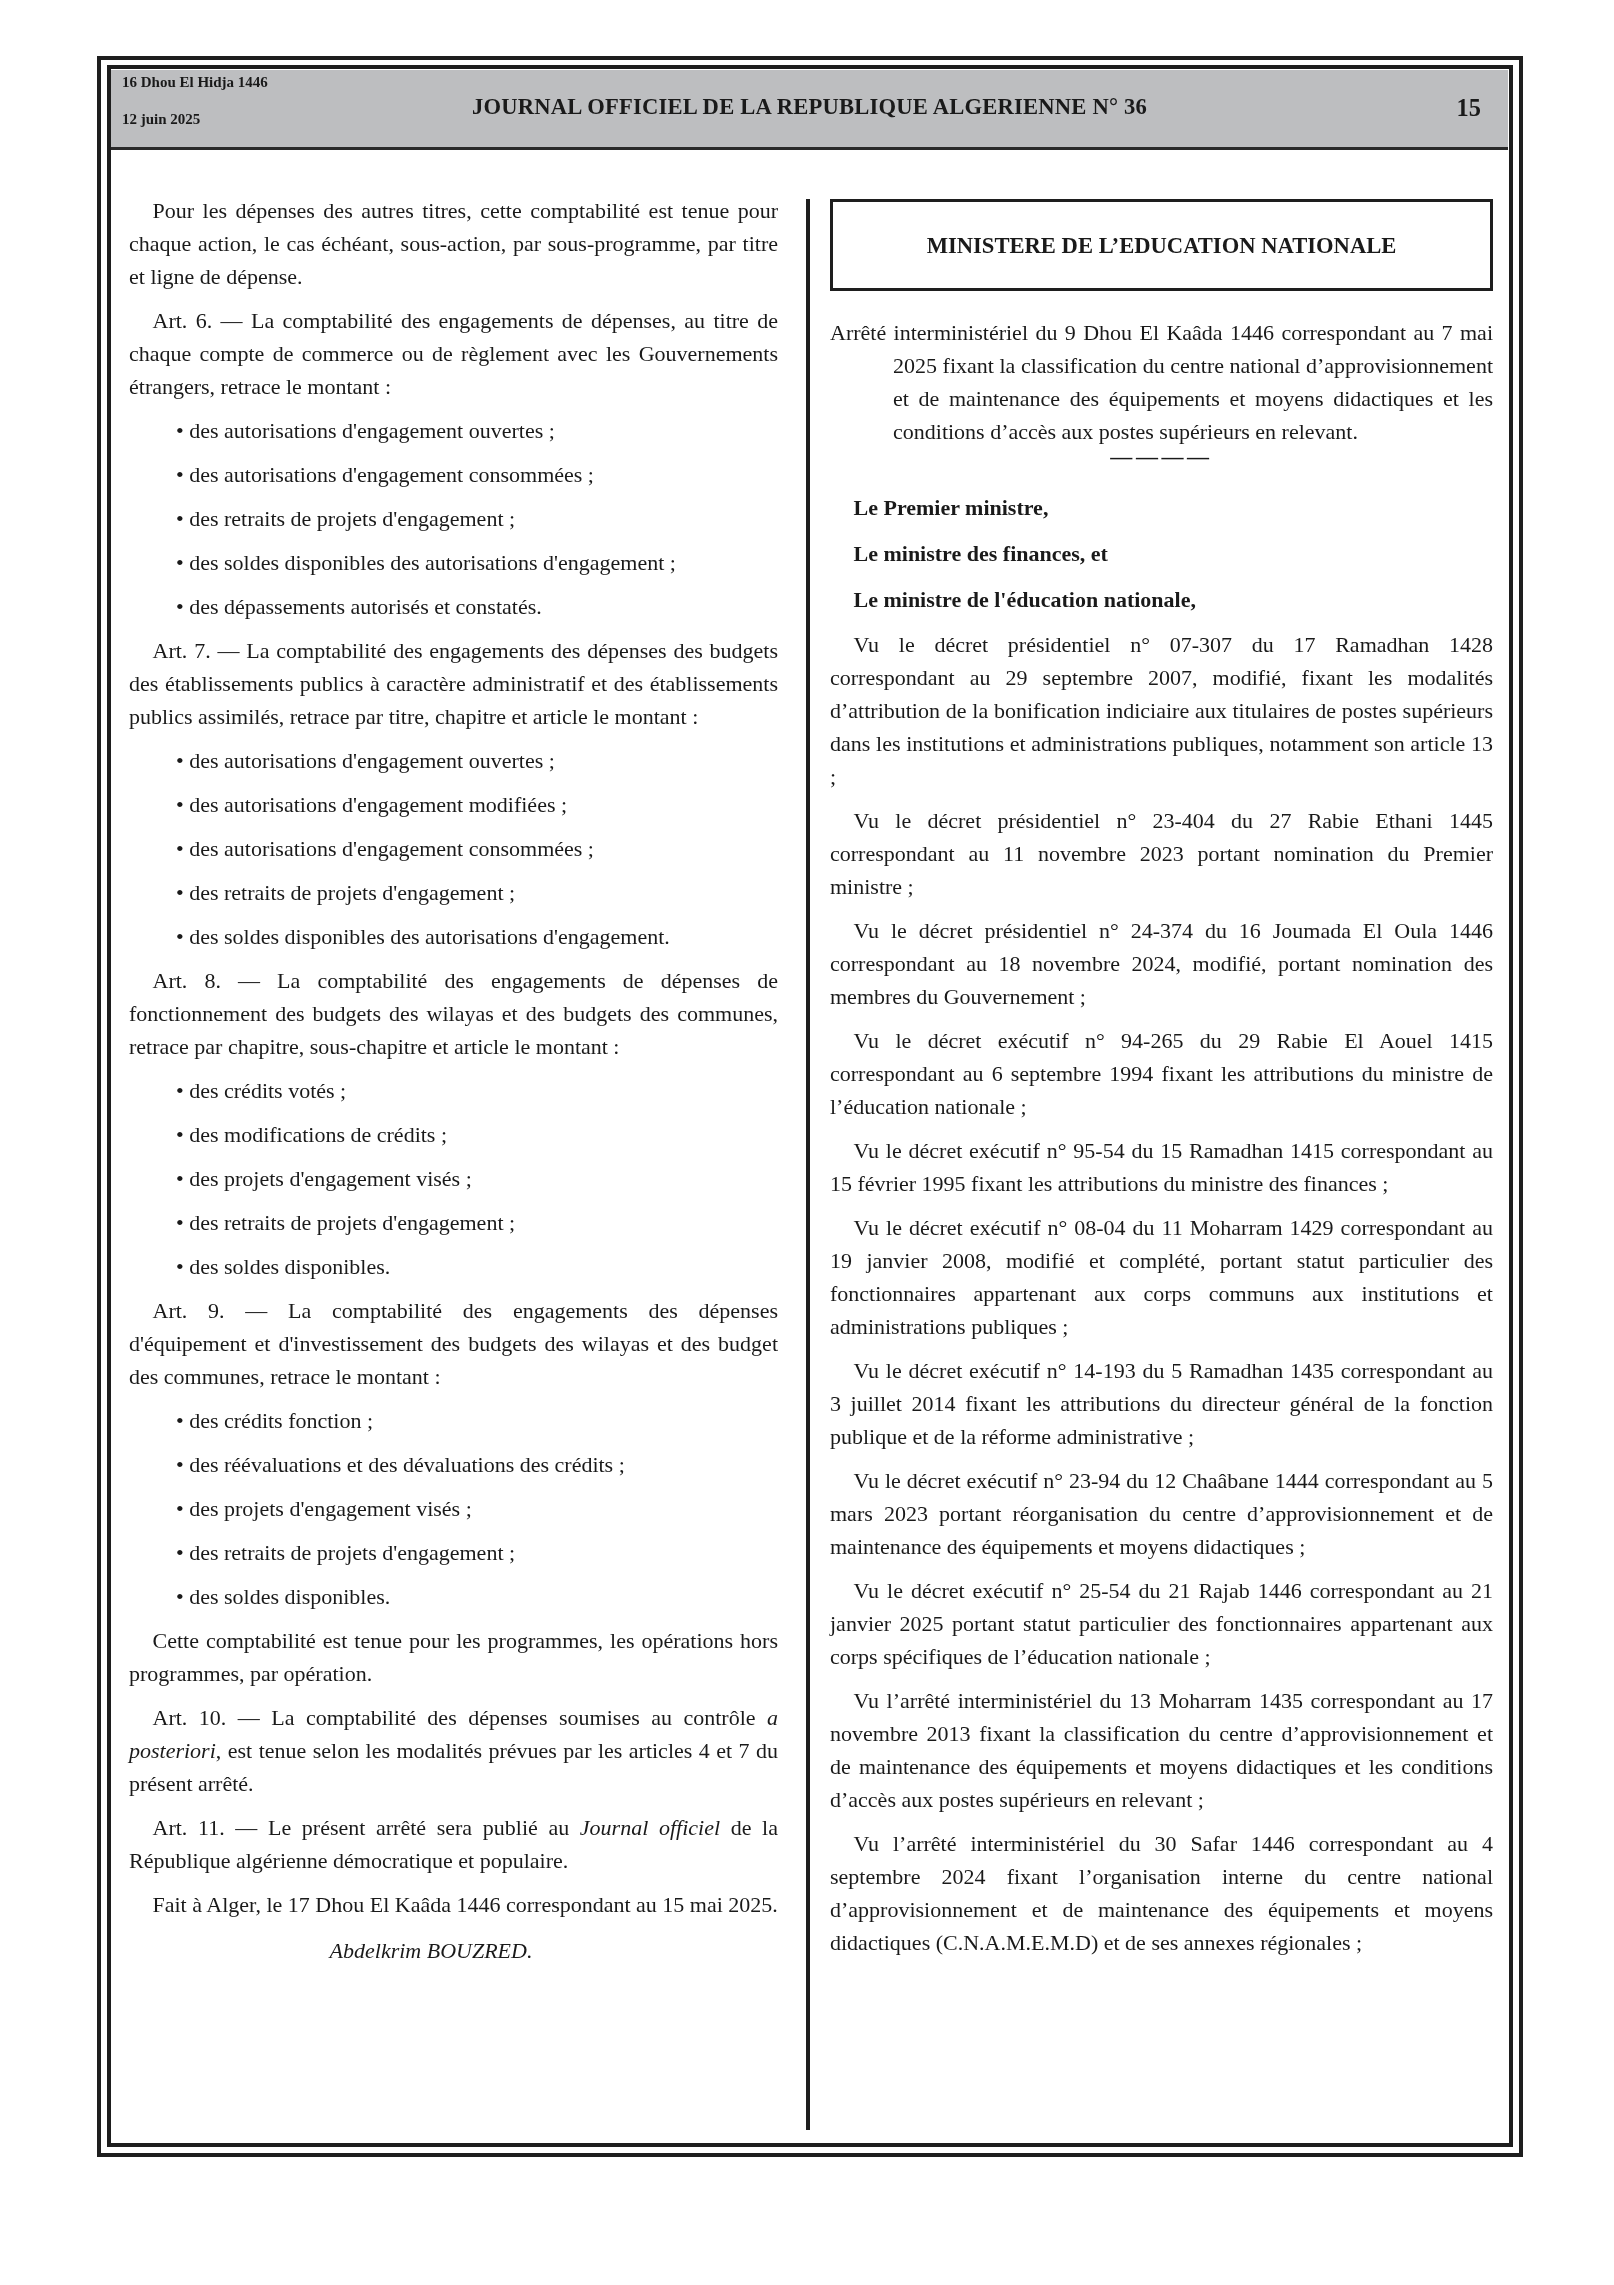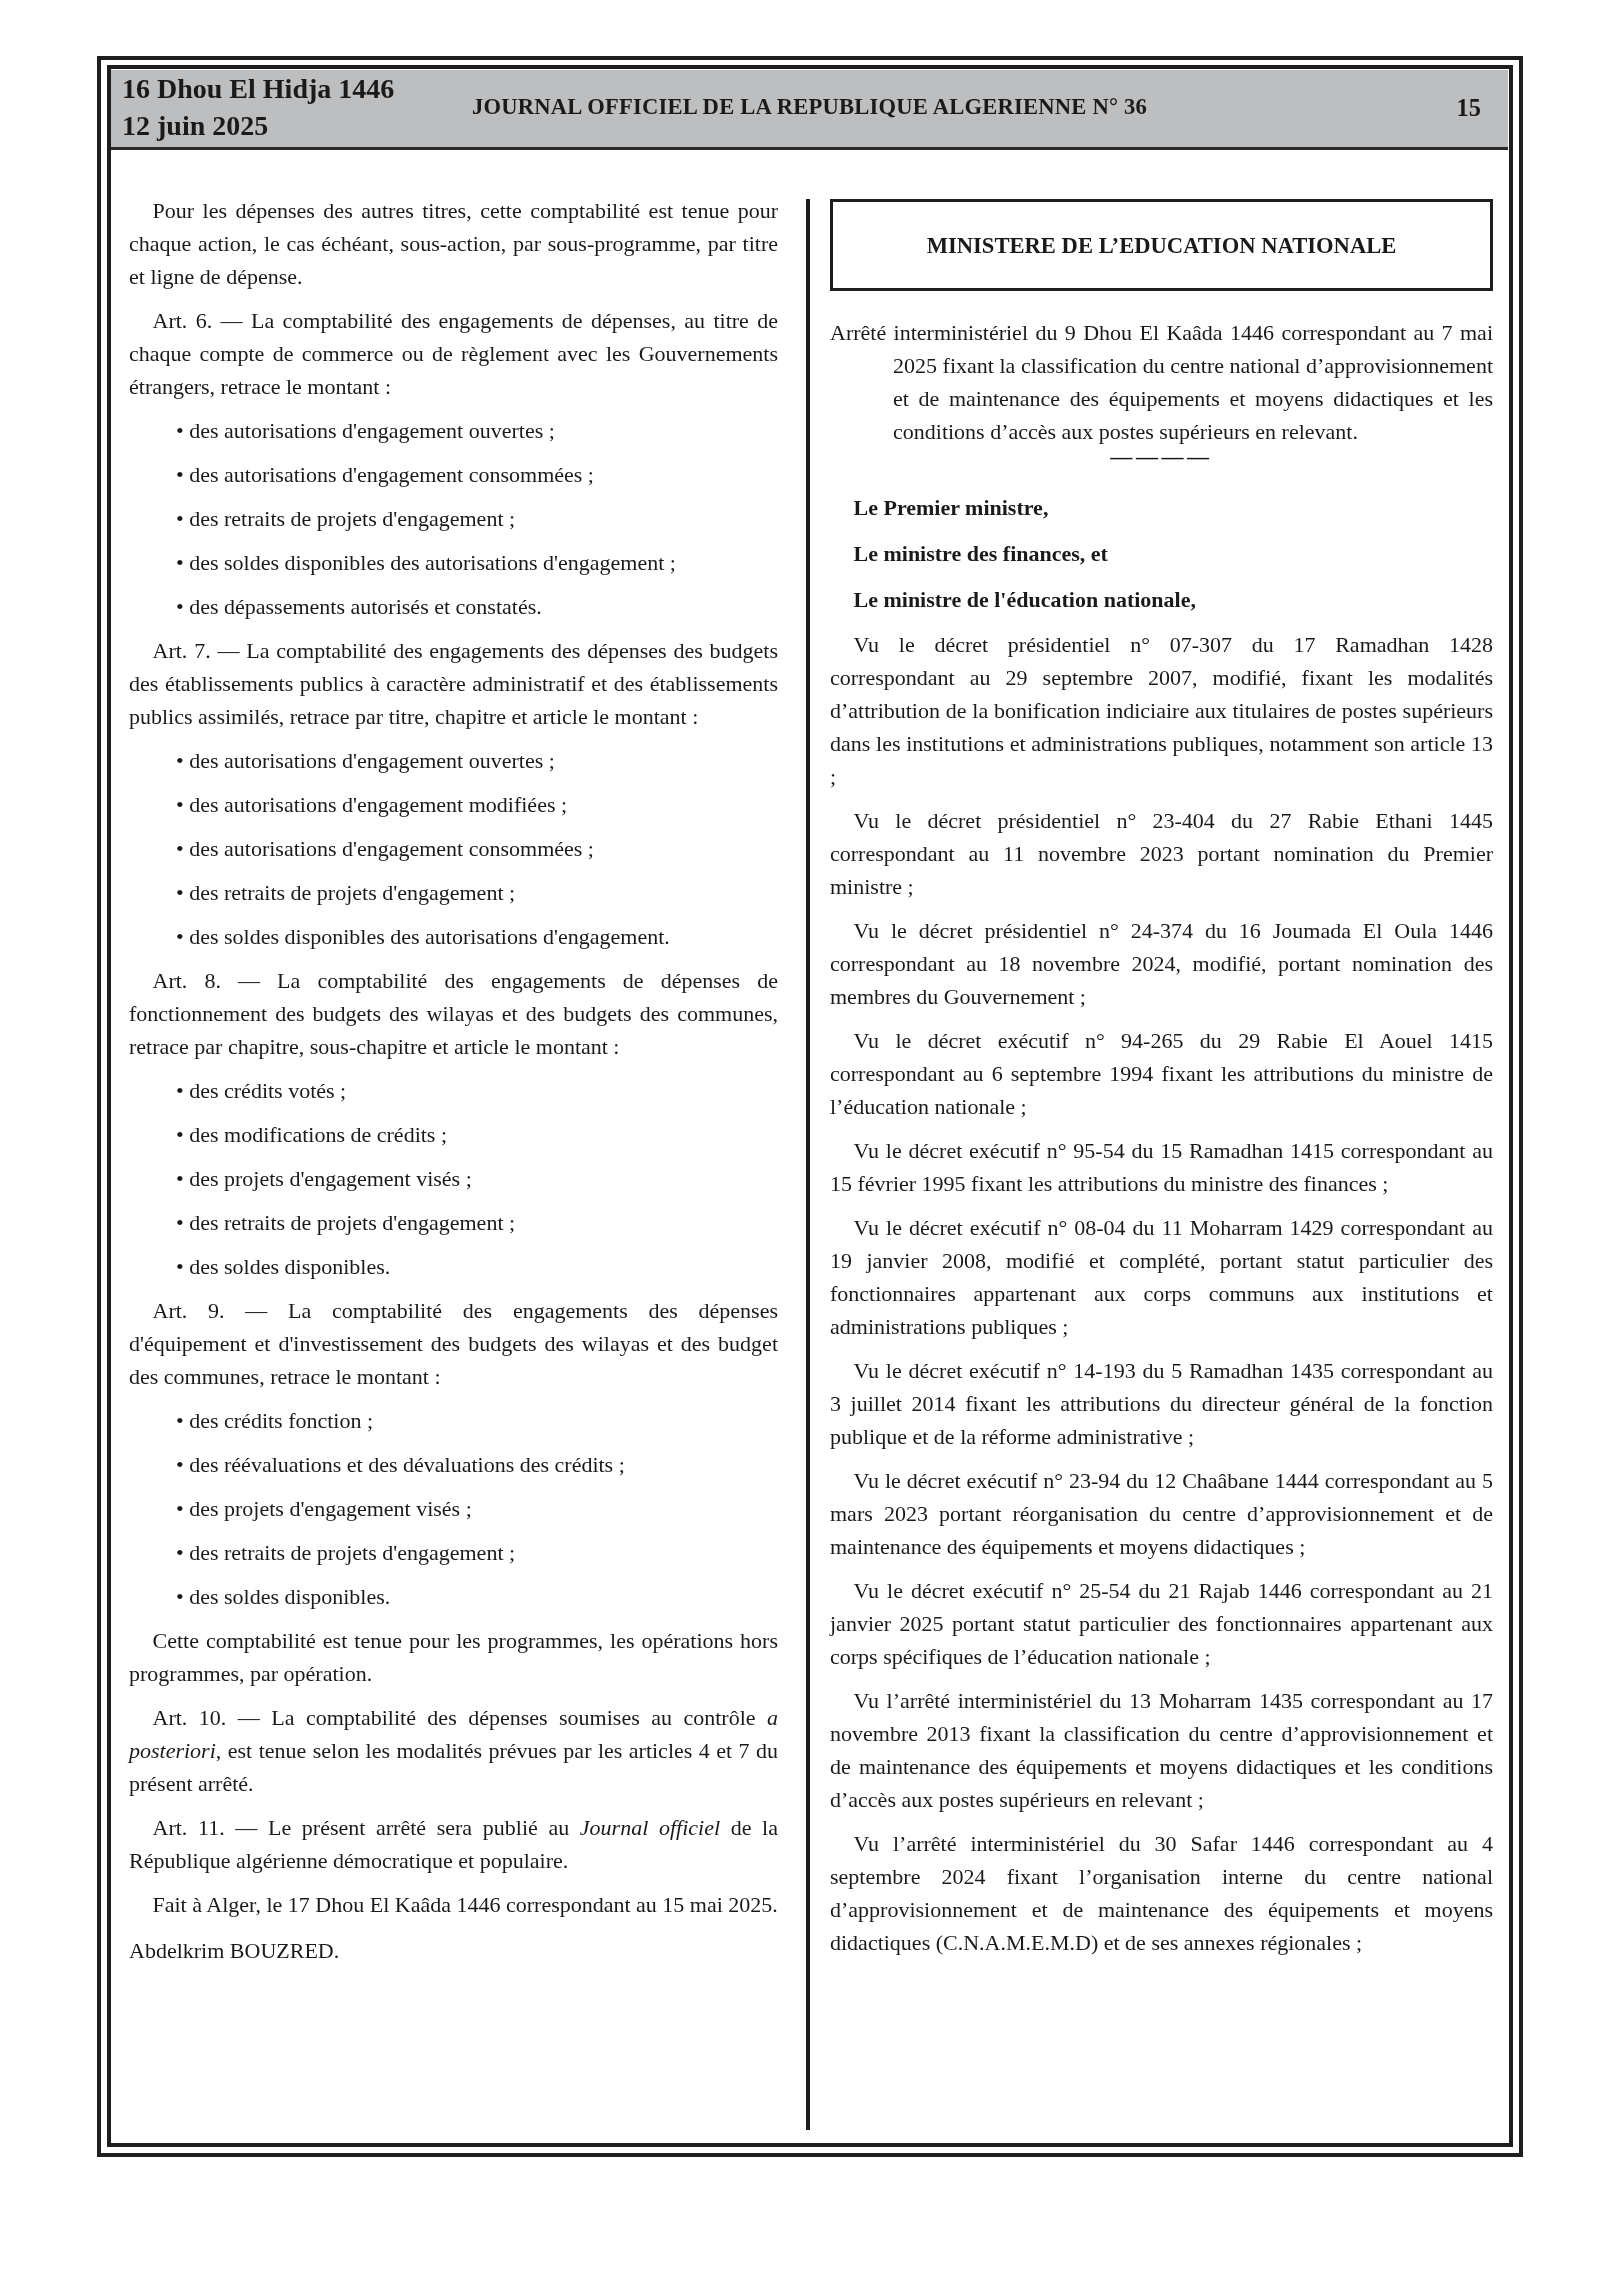--- a/index.html
+++ b/index.html
@@ -4,36 +4,36 @@
 <style>
   html, body { margin: 0; padding: 0; background: #ffffff; }
   body { width: 1615px; height: 2285px; position: relative; overflow: hidden;
          font-family: "Liberation Serif", "DejaVu Serif", serif; color: #1a1a1a; }
   .frame-outer { position: absolute; left: 97px; top: 56px; width: 1426px; height: 2101px;
                  border: 4.5px solid #1e1e1e; box-sizing: border-box; }
   .frame-inner { position: absolute; left: 107px; top: 65px; width: 1406px; height: 2082px;
                  border: 4.5px solid #1e1e1e; box-sizing: border-box; }
   .header { position: absolute; left: 111px; top: 70px; width: 1397px; height: 80px;
             background: #bdbec0; border-bottom: 3.6px solid #2a2a2a; box-sizing: border-box; }
-  .hdr-date { position: absolute; left: 11px; font-weight: bold; font-size: 28px; line-height: 1; }
+  .hdr-date { position: absolute; left: 11px; font-weight: bold; font-size: 15px; line-height: 1; }
   .hdr-date.l1 { top: 5.4px; }
   .hdr-date.l2 { top: 42px; text-align: center; }
   .hdr-title { position: absolute; left: 0; right: 0; top: 24.4px; text-align: center;
                font-weight: bold; font-size: 22.6px; letter-spacing: 0.2px; }
   .hdr-page { position: absolute; right: 27px; top: 24.4px; font-weight: bold; font-size: 24.4px; }
   .divider { position: absolute; left: 806px; top: 199px; width: 3.6px; height: 1931px; background: #1e1e1e; }
 
   .col { position: absolute; font-size: 22px; line-height: 33px; text-align: justify; }
   .col-left { left: 129px; top: 194px; width: 649px; }
   .col-right { left: 830px; top: 194px; width: 663px; }
   .col p { margin: 0 0 11px 0; text-indent: 23.5px; }
   .bullets { list-style: none; margin: 0 0 11px 0; padding: 0 0 0 47px; }
   .bullets li { margin: 0 0 11px 0; text-align: left; }
   .bullets li::before { content: "\2022\00a0"; }
-  .sig { text-align: left; padding-right: 45px; margin-top: 12.7px; }
+  .sig { text-align: center; padding-right: 45px; margin-top: 12.7px; font-style: italic; }
 
   .ministry-box { border: 3.6px solid #1e1e1e; height: 92px; box-sizing: border-box; margin-top: 5.4px;
                   display: flex; align-items: center; justify-content: center;
                   font-weight: bold; font-size: 22.6px; }
   .arrete-title { font-weight: normal; margin-top: 25px; text-align: justify;
                   padding-left: 63px; text-indent: -63px; line-height: 33px; }
   .dashes { text-align: center; font-weight: bold; letter-spacing: 3.6px; margin: 0 0 25px 0; line-height: 18px; }
   .col-right p { text-indent: 23.5px; }
   .col-right p.list-line { margin-bottom: 12.7px; font-weight: bold; }
   i { font-style: italic; }

